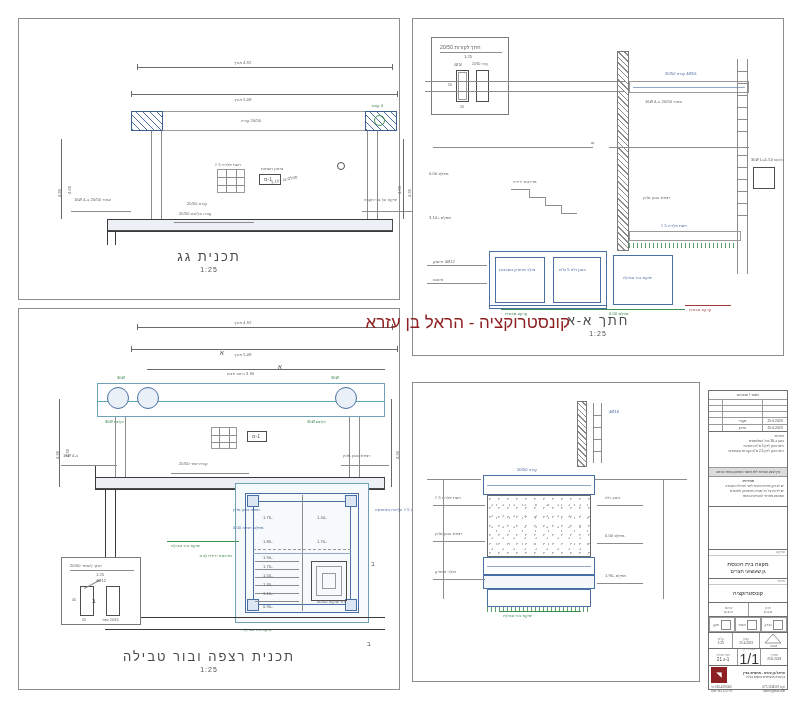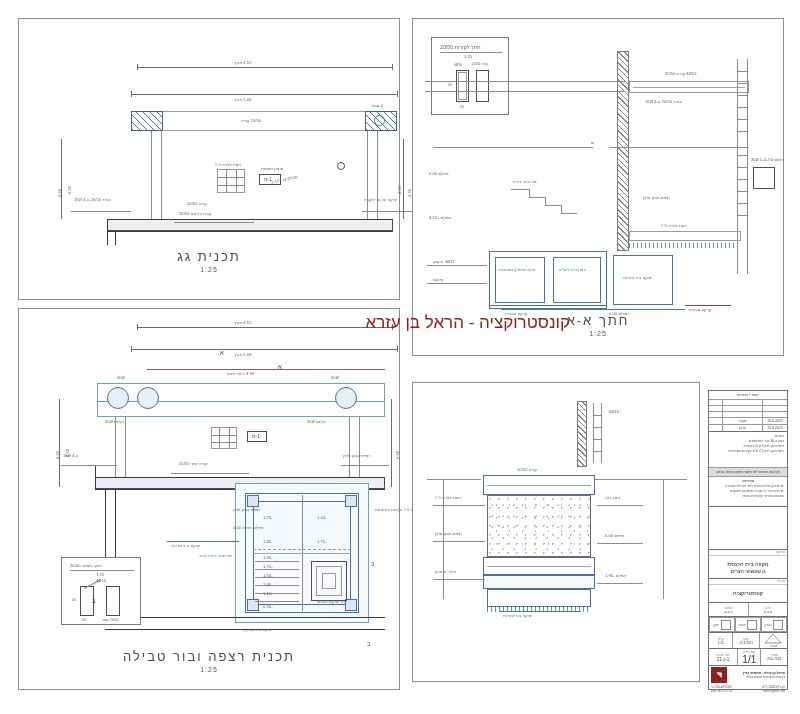--- a/index.html
+++ b/index.html
@@ -101,21 +101,21 @@
            align-items:center;justify-content:center;text-align:center;
            direction:rtl;font-size:3.4px;color:#4a4a4a;overflow:hidden;padding:0 1px;}
   .tb-cell:last-child{border-left:none;}
   .tb-free{box-sizing:border-box;direction:rtl;text-align:right;
            font-size:3.3px;color:#4a4a4a;line-height:1.55;padding:2px 3px;}
   .tb-head{font-size:3.8px;color:#3a3a3a;text-align:center;}
   .tb-big{font-size:5.6px;color:#2e2e2e;text-align:center;direction:rtl;line-height:1.5;}
   .tb-mid{font-size:5px;color:#2e2e2e;text-align:center;direction:rtl;}
   .tb-label{font-size:3px;color:#777;}
   .tb-shade{background:#dcdcdc;}
-  .tb-sheetno{font-size:10px;color:#333;text-align:center;}
+  .tb-sheetno{font-size:14px;color:#333;text-align:center;}
   .logo-sq{
     width:14px;height:14px;border:1px solid #8d2022;background:#8d2022;
     display:flex;align-items:center;justify-content:center;color:#fff;font-size:7px;
   }
   .stampbox{box-sizing:border-box;border:1px solid #9a9a9a;display:flex;
             align-items:center;justify-content:center;font-size:3.2px;color:#555;direction:rtl;}
 
   .sec-mark{position:absolute;font-size:6px;color:#4a4a4a;direction:rtl;}
 </style>
 </head>

